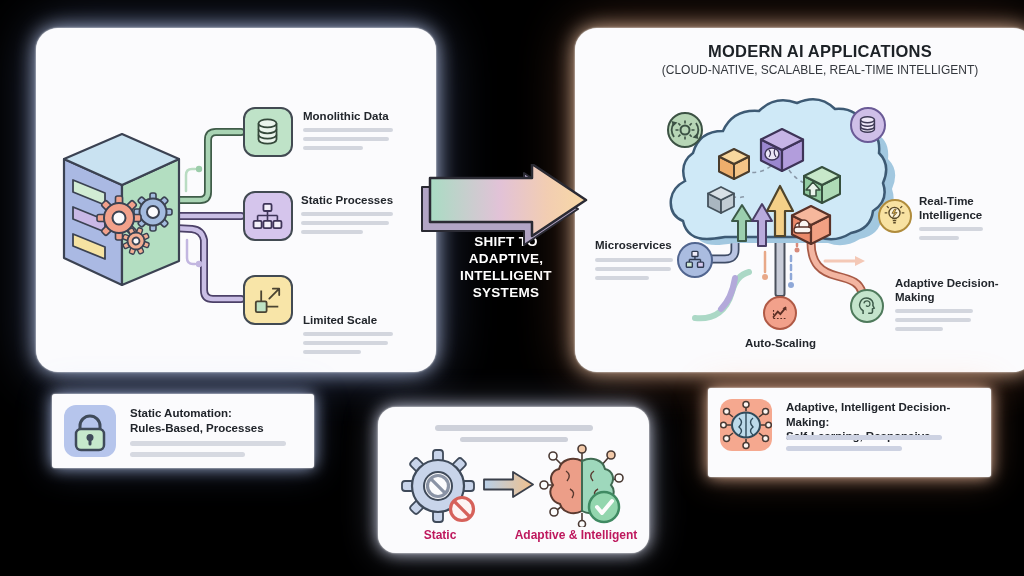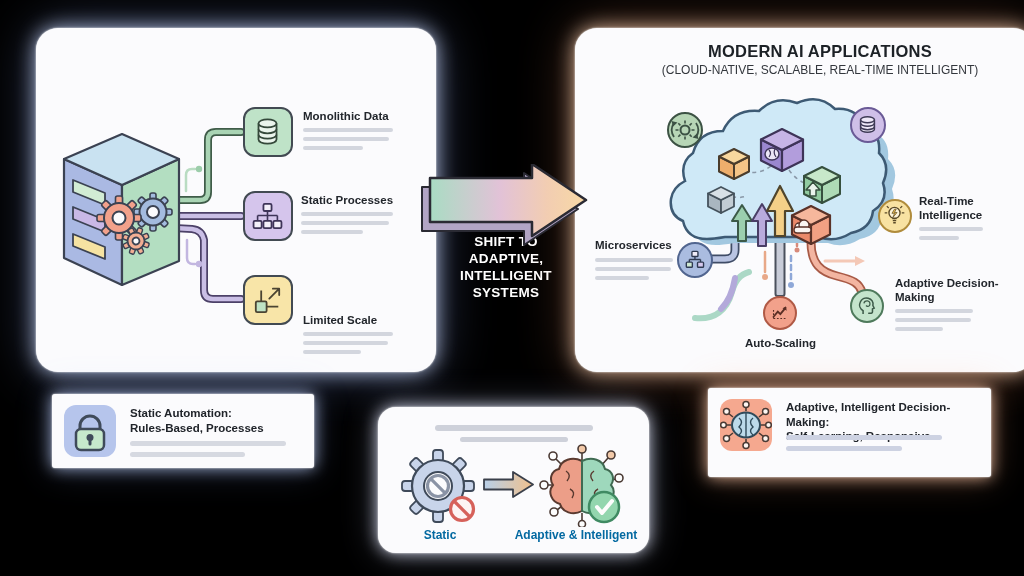--- a/index.html
+++ b/index.html
@@ -36,21 +36,21 @@
   #card-bc{left:378px;top:407px;width:271px;height:146px;border-radius:18px;
     box-shadow:0 0 2px #fff,0 0 16px rgba(230,235,255,.85),0 0 36px rgba(200,210,255,.3);}
   #card-br{left:708px;top:388px;width:283px;height:89px;
     box-shadow:0 0 2px #fff,0 0 16px rgba(255,205,175,.85),0 0 36px rgba(255,160,110,.3);}
   .iconsq{position:absolute;left:12px;top:11px;width:52px;height:52px;border-radius:12px;}
   .cardtext{position:absolute;left:78px;top:12px;}
   .cardtitle{font-size:11.5px;font-weight:bold;line-height:14.5px;color:#20242a;}
   .cardlines{position:absolute;left:78px;}
   .cgl{height:5px;border-radius:2.5px;background:#d6d9e1;margin-top:6px;}
   .bc-line{border-radius:3px;background:#ced1da;margin:0 auto;}
-  .bclabel{position:absolute;text-align:center;font-size:12px;font-weight:bold;color:#0369a1;}
+  .bclabel{position:absolute;text-align:center;font-size:12px;font-weight:bold;color:#be185d;}
 </style>
 </head>
 <body>
 
 <div id="stage">
 
   <div id="panel-left" class="panel">
 
     <svg class="art" width="400" height="344" viewBox="0 0 400 344">
 

